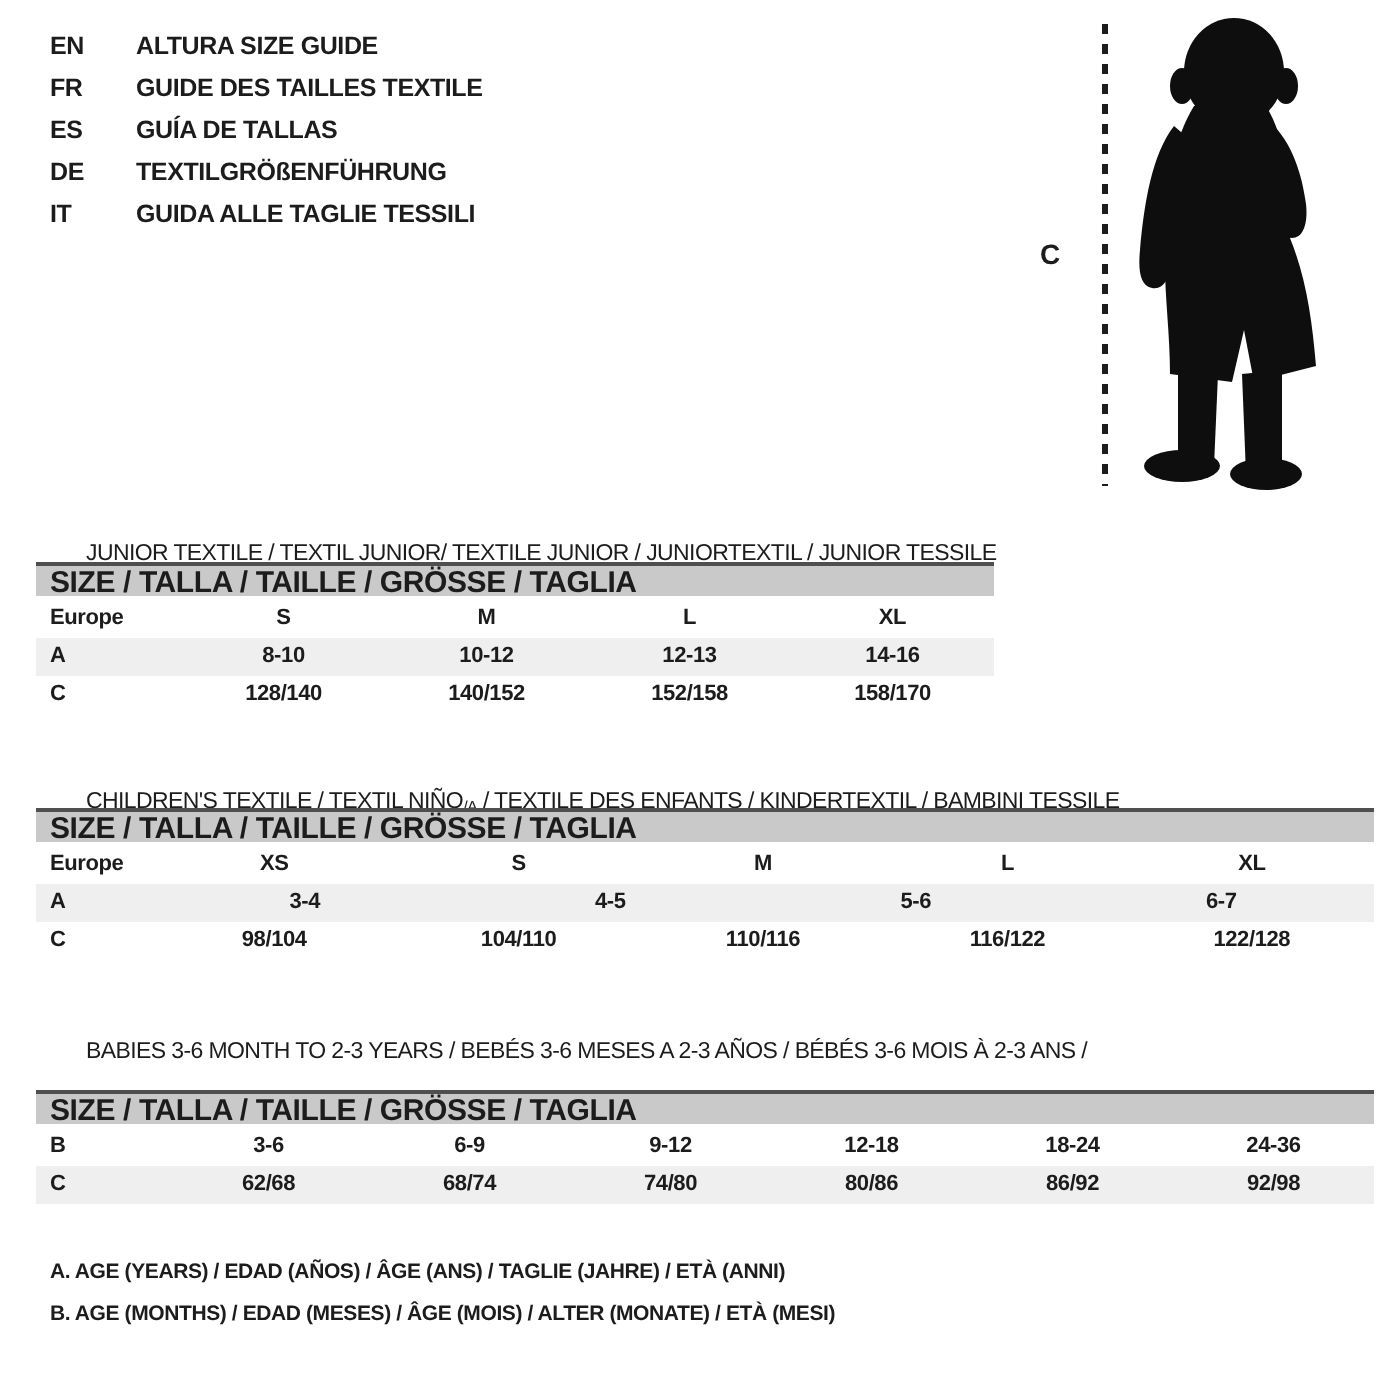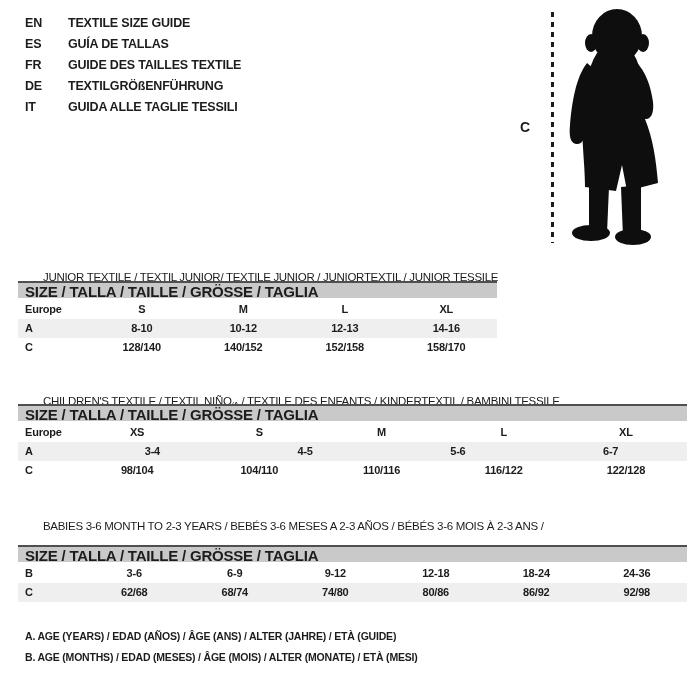--- a/index.html
+++ b/index.html
@@ -52,27 +52,27 @@
   
   .notes{position:absolute; top:626px; left:25px; font-size:10.5px; line-height:21px; letter-spacing:-0.2px;}
 </style>
 </head>
 <body>
 
 <div class="page">
 
   <div class="lang-list">
     <div class="lang-row">
-      <span class="lang-code">EN</span><span>TEXTILE SIZE GUIDE</span>
+      <span class="lang-code">EN</span><span>ALTURA SIZE GUIDE</span>
+    </div>
+    <div class="lang-row">
+      <span class="lang-code">FR</span><span>GUIDE DES TAILLES TEXTILE</span>
     </div>
     <div class="lang-row">
       <span class="lang-code">ES</span><span>GUÍA DE TALLAS</span>
-    </div>
-    <div class="lang-row">
-      <span class="lang-code">FR</span><span>GUIDE DES TAILLES TEXTILE</span>
     </div>
     <div class="lang-row">
       <span class="lang-code">DE</span><span>TEXTILGRÖßENFÜHRUNG</span>
     </div>
     <div class="lang-row">
       <span class="lang-code">IT</span><span>GUIDA ALLE TAGLIE TESSILI</span>
     </div>
   </div>
 
   <span class="fig-label">C</span>
@@ -168,17 +168,17 @@
           <span class="cell">68/74</span>
           <span class="cell">74/80</span>
           <span class="cell">80/86</span>
           <span class="cell">86/92</span>
           <span class="cell">92/98</span>
         </div>
       </div>
   </section>
 
   <div class="notes">
-    <div class="note">A. AGE (YEARS) / EDAD (AÑOS) / ÂGE (ANS) / ALTER (JAHRE) / ETÀ (GUIDE)</div>
+    <div class="note">A. AGE (YEARS) / EDAD (AÑOS) / ÂGE (ANS) / TAGLIE (JAHRE) / ETÀ (ANNI)</div>
     <div class="note">B. AGE (MONTHS) / EDAD (MESES) / ÂGE (MOIS) / ALTER (MONATE) / ETÀ (MESI)</div>
   </div>
 
 </div>
 
 </body></html>

